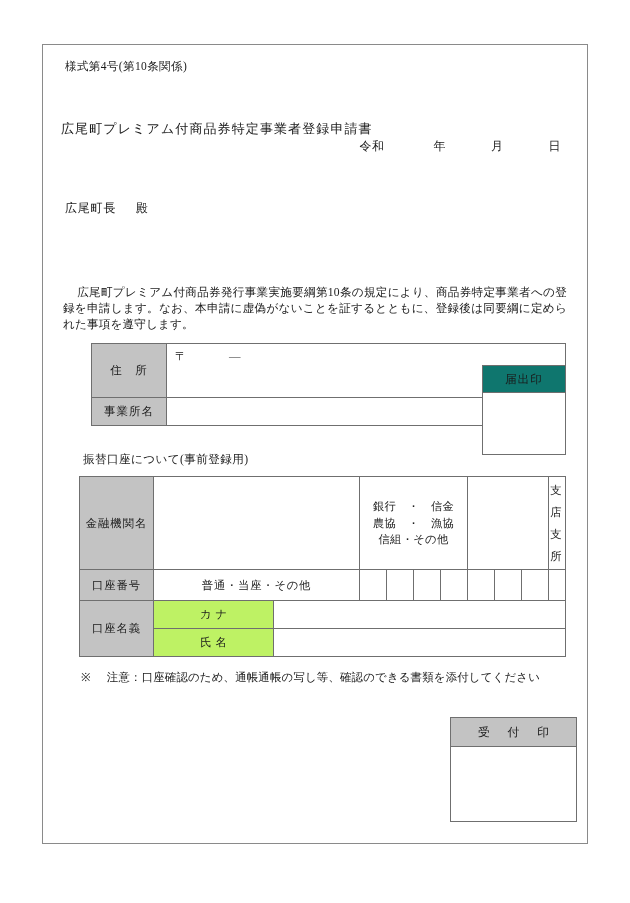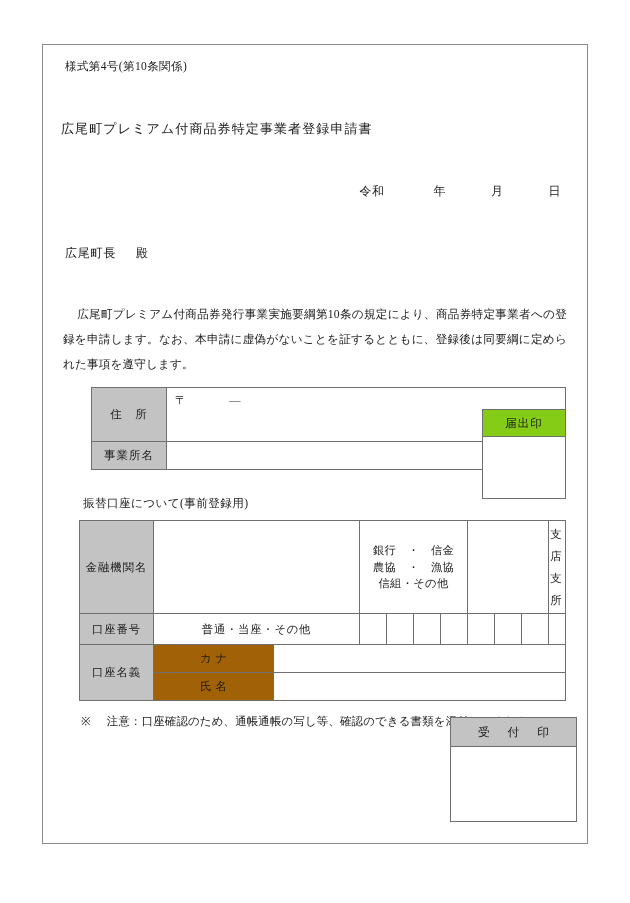--- a/index.html
+++ b/index.html
@@ -40,42 +40,41 @@
     padding-left: 4px;
   }
 
   .doc-title {
     font-size: 13px;
     letter-spacing: 1.1px;
     margin-top: 46px;
   }
 
   .date-line {
-    margin-top: 45px;
     text-align: right;
     font-size: 12px;
     padding-right: 8px;
     letter-spacing: 0.5px;
   }
   .date-line .seg { display: inline-block; }
   .sp-lg { display: inline-block; width: 42px; }
   .sp-md { display: inline-block; width: 38px; }
 
   .addressee {
     margin-top: 45px;
     padding-left: 4px;
     font-size: 12px;
     letter-spacing: 0.8px;
   }
   .addressee .gap { display: inline-block; width: 12px; }
 
   .body-text {
-    margin-top: 40px;
+    margin-top: 68px;
     font-size: 11.6px;
-    line-height: 25px;
+    line-height: 16px;
     letter-spacing: 0.15px;
     padding: 0 2px 0 2px;
     text-align: justify;
   }
   .body-text .ind { display: inline-block; width: 14px; }
 
   
   .tbl {
     border-collapse: collapse;
     width: 100%;
@@ -132,21 +131,21 @@
     height: 90px;
     border: 1px solid #6f6f6f;
     background: #fff;
     box-sizing: border-box;
     z-index: 4;
   }
   .stamp-head {
     height: 26px;
     line-height: 26px;
     text-align: center;
-    background: #84cc16;
+    background: #0f766e;
     border-bottom: 1px solid #6f6f6f;
     font-size: 11.5px;
     letter-spacing: 1px;
   }
 
   
   .bank-head {
     margin-top: 26px;
     padding-left: 22px;
     font-size: 11.6px;
@@ -184,21 +183,21 @@
   }
   .r-acct { height: 31px; }
   .acct-kind {
     text-align: center;
     font-size: 11.4px;
     letter-spacing: 0.8px;
   }
   .digit { }
   .r-name { height: 28px; }
   .name-sub {
-    background: #a16207;
+    background: #bef264;
     text-align: center;
     letter-spacing: 4px;
     text-indent: 4px;
     font-size: 11.4px;
   }
 
   .note {
     margin-top: 12px;
     padding-left: 20px;
     font-size: 11.4px;

